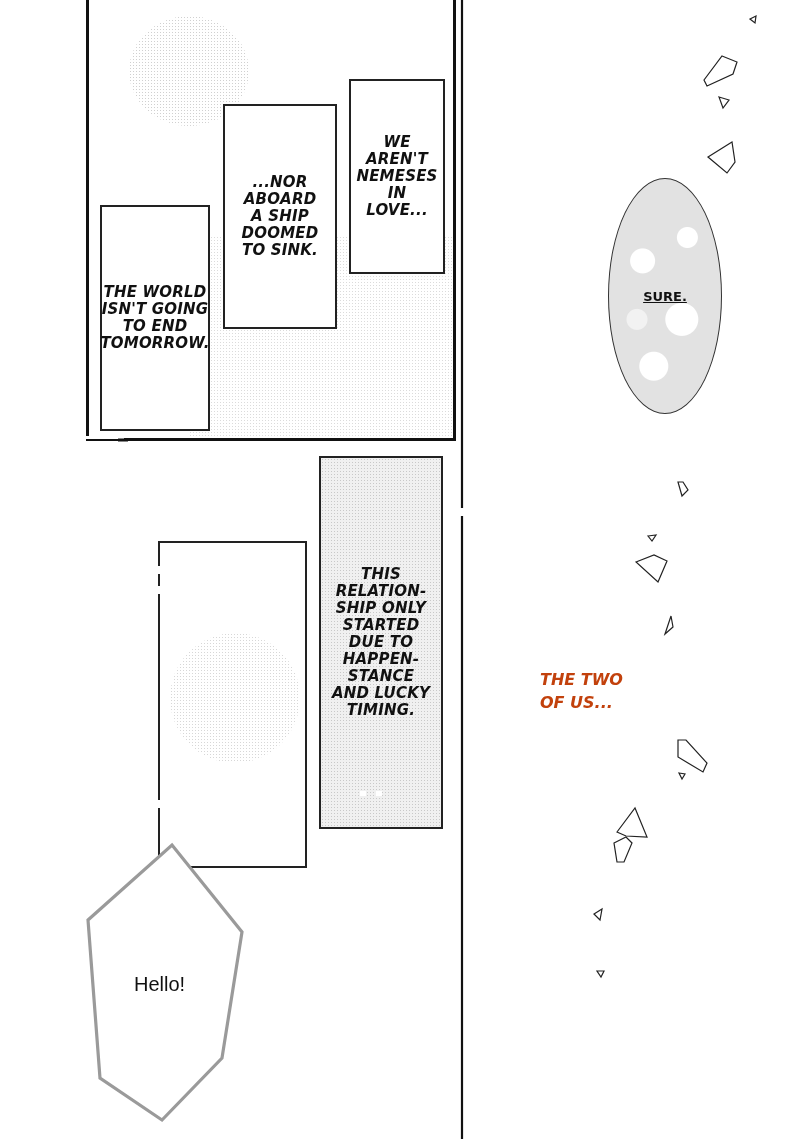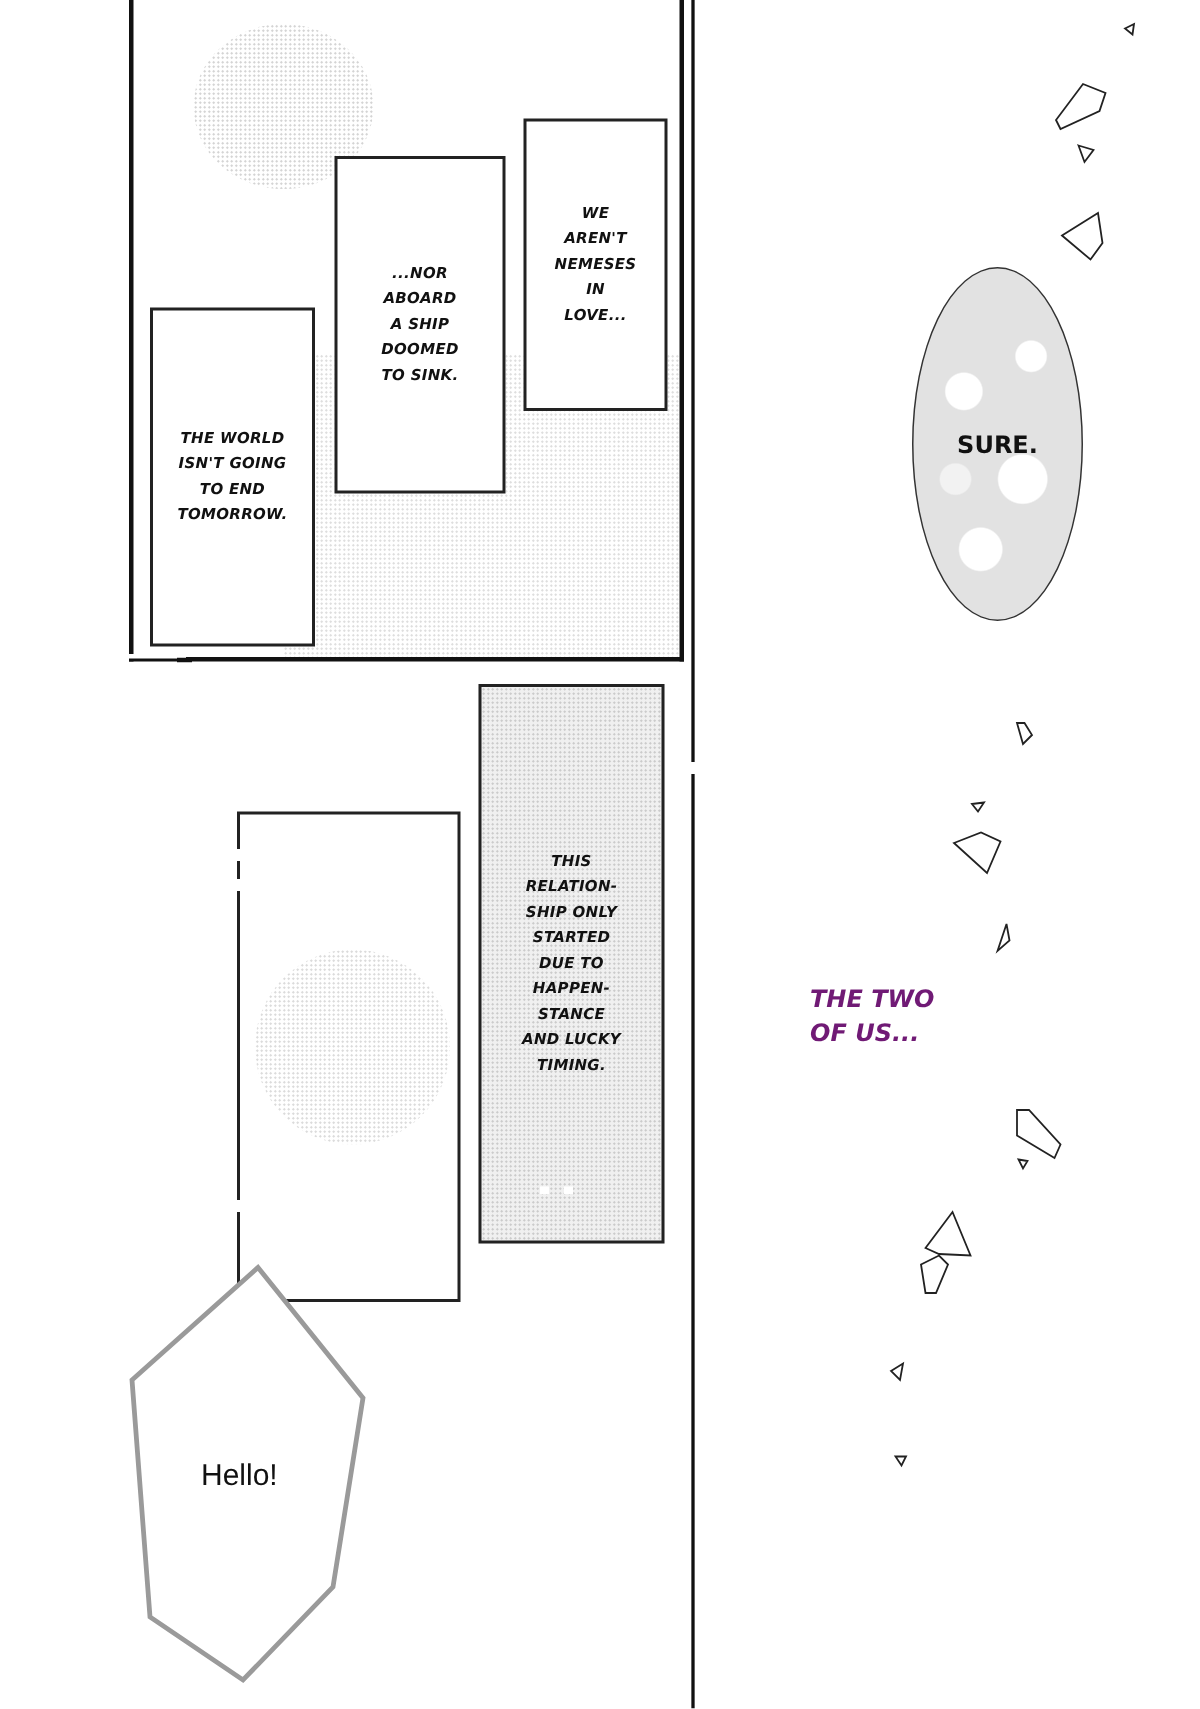--- a/index.html
+++ b/index.html
@@ -1,24 +1,24 @@
 <!DOCTYPE html>
 <html><head>
 <meta charset="utf-8">
 <style>
   html, body { margin: 0; padding: 0; }
   body { width: 800px; height: 1139px; background: #ffffff; position: relative; overflow: hidden; font-family: "DejaVu Sans", sans-serif; }
   .layer { position: absolute; left: 0; top: 0; width: 800px; height: 1139px; }
   .panel-top { position: absolute; left: 86px; top: -4px; width: 364px; height: 442px; border: 3px solid #111; border-top: none; background: #fff; overflow: hidden; }
   .screentone { position: absolute; background-image: radial-gradient(#bdbdbd 0.7px, transparent 0.8px); background-size: 3px 3px; }
   .caption { position: absolute; background: #fff; border: 2px solid #222; box-sizing: border-box; display: flex; align-items: center; justify-content: center; text-align: center; }
-  .caption-text { font-family: "DejaVu Sans", sans-serif; font-style: italic; font-weight: bold; font-size: 10px; line-height: 17px; color: #111; text-transform: uppercase; white-space: pre-line; letter-spacing: 0.2px; }
+  .caption-text { font-family: "DejaVu Sans", sans-serif; font-style: italic; font-weight: bold; font-size: 15px; line-height: 17px; color: #111; text-transform: uppercase; white-space: pre-line; letter-spacing: 0.2px; }
   .bubble-sure { position: absolute; left: 608px; top: 178px; width: 112px; height: 234px; border: 1.5px solid #333; border-radius: 50% / 50%; background-color: #e2e2e2; background-image: radial-gradient(circle at 30% 35%, #fff 0 12px, transparent 13px), radial-gradient(circle at 65% 60%, #fff 0 16px, transparent 17px), radial-gradient(circle at 40% 80%, #fff 0 14px, transparent 15px), radial-gradient(circle at 70% 25%, #fff 0 10px, transparent 11px), radial-gradient(circle at 25% 60%, #f2f2f2 0 10px, transparent 11px); display: flex; align-items: center; justify-content: center; }
-  .bubble-text { font-family: "DejaVu Sans", sans-serif; font-weight: bold; font-size: 16px; color: #111; }
-  .narration { position: absolute; left: 540px; top: 654px; font-family: "DejaVu Sans", sans-serif; font-style: italic; font-weight: bold; font-size: 16px; line-height: 23px; color: #701a75; white-space: pre-line; }
+  .bubble-text { font-family: "DejaVu Sans", sans-serif; font-weight: bold; font-size: 13px; color: #111; text-decoration: underline; }
+  .narration { position: absolute; left: 540px; top: 668px; font-family: "DejaVu Sans", sans-serif; font-style: italic; font-weight: bold; font-size: 16px; line-height: 23px; color: #c2410c; white-space: pre-line; }
   .hello-text { position: absolute; left: 134px; top: 973px; font-family: "Liberation Sans", sans-serif; font-size: 20px; color: #111; }
 </style>
 </head>
 <body>
 
 <svg class="layer" viewBox="0 0 800 1139" width="800" height="1139">
 
   <line x1="462" y1="0" x2="462" y2="508" stroke="#111" stroke-width="2.2"></line>
   <line x1="462" y1="516" x2="462" y2="1139" stroke="#111" stroke-width="2.2"></line>
 </svg>

